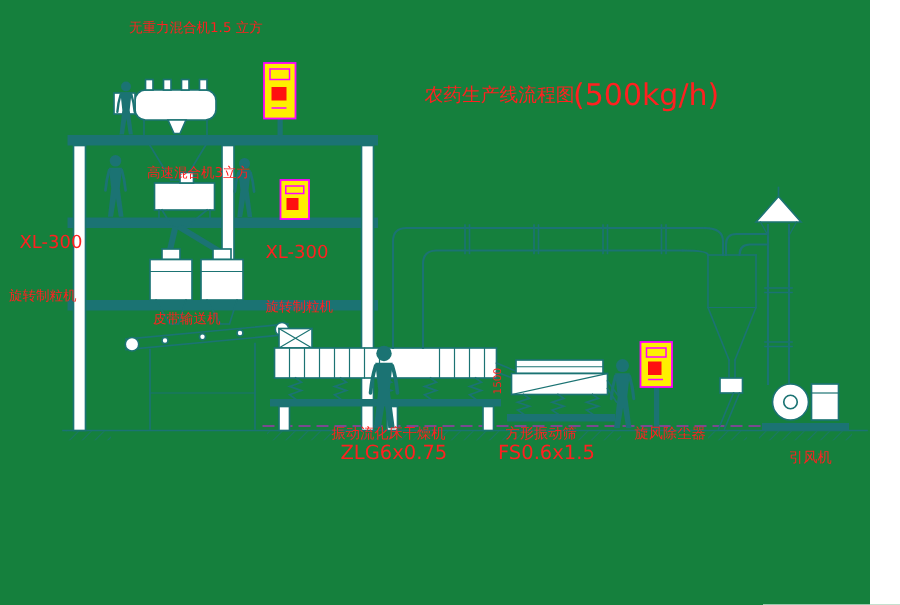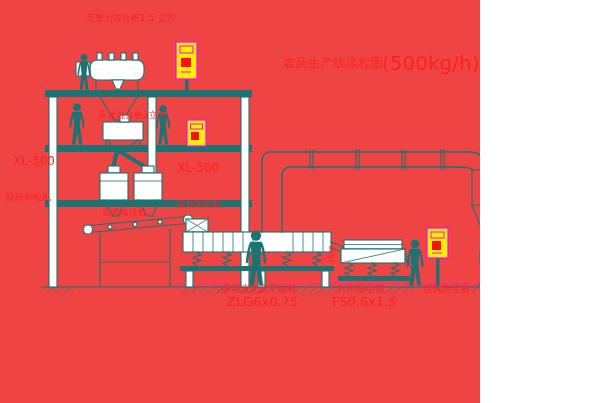--- a/index.html
+++ b/index.html
@@ -1,16 +1,16 @@
 <!DOCTYPE html>
 <html style="--line: #1b7373; --label-red: #ff2020; --magenta: #ff00ff; --panel-yellow: #ffef00; --button-red: #ff1010;"><head>
 <meta charset="utf-8">
 <style>
   html,body{margin:0;padding:0;background:#ffffff;}
-  .stage{position:relative;width:480px;height:403px;background:#ef4444;overflow:hidden;
+  .stage{position:relative;width:580px;height:403px;background:#15803d;overflow:hidden;
          font-family:"DejaVu Sans","Liberation Sans",sans-serif;}
   svg{display:block;}
   svg text{font-family:"DejaVu Sans","Liberation Sans",sans-serif;}
   .ln{stroke:var(--line);fill:none;stroke-width:1.1;stroke-linecap:square;}
   .thin{stroke-width:0.8;}
   .sw14{stroke-width:1.4;}
   .col{stroke:var(--line);fill:#ffffff;stroke-width:1.1;}
   .lnf{fill:var(--line);stroke:none;}
   .chute{stroke:var(--line);stroke-width:4;fill:none;}
   .panel{fill:var(--panel-yellow);stroke:var(--magenta);stroke-width:1.2;}

